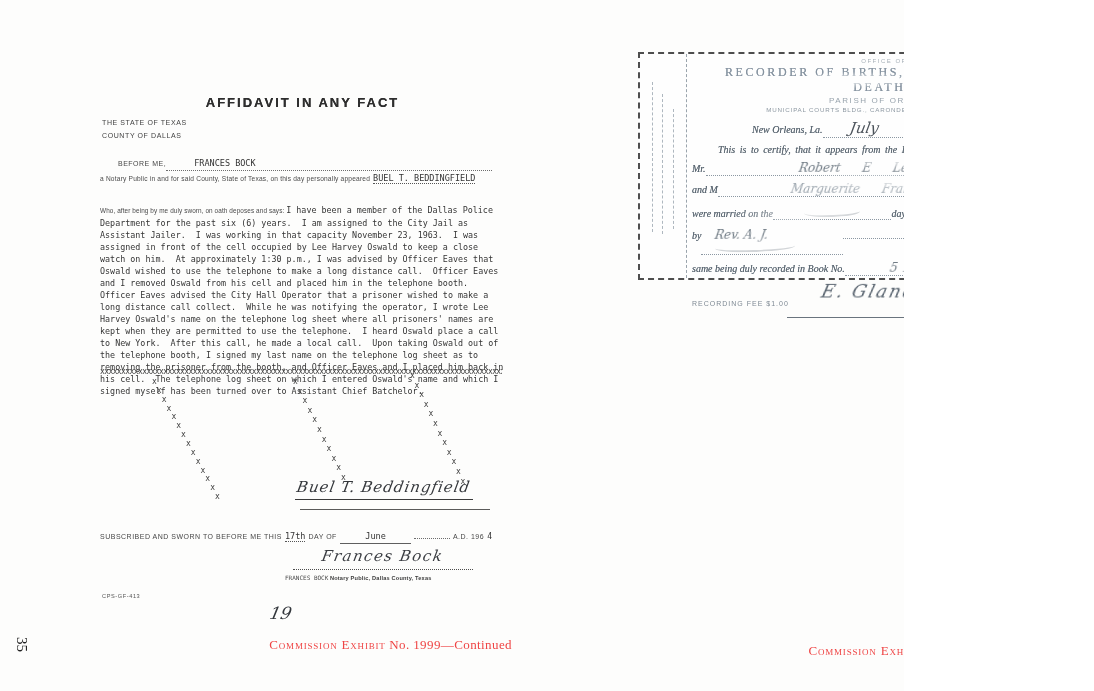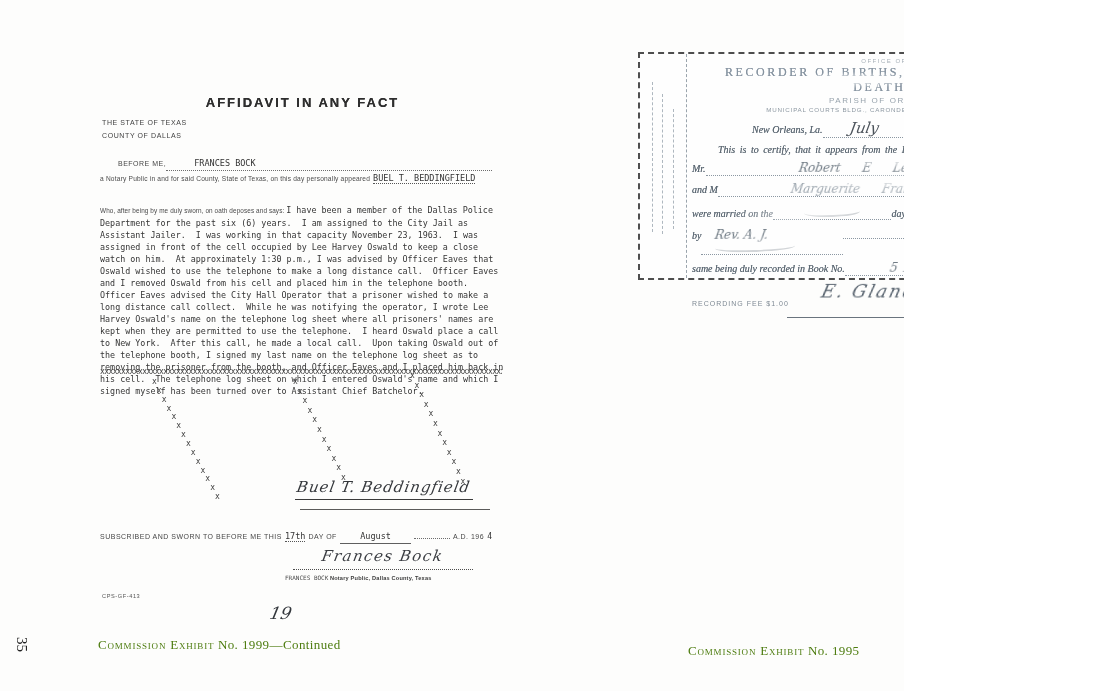--- a/index.html
+++ b/index.html
@@ -43,22 +43,22 @@
   .notary-print{position:absolute;left:185px;top:479px;font-size:5.6px;color:#3c3c3c;}
   .notary-print .np-typed{font-family:"DejaVu Sans Mono",monospace;font-size:6px;color:#4a4a4a;}
   .notary-print .np-bold{font-weight:bold;letter-spacing:.2px;}
   .form-no{position:absolute;left:2px;top:498px;font-size:5.6px;letter-spacing:.6px;color:#555;}
   .hand-19{position:absolute;left:170px;top:508px;font-family:"DejaVu Serif",serif;font-style:italic;
            font-size:17px;color:#33373c;transform:skewX(-12deg);}
 
   
   .side-num{position:absolute;left:14px;top:636px;font-family:"Liberation Serif",serif;
             font-size:15px;color:#222;transform:rotate(90deg);transform-origin:center;}
-  .caption{position:absolute;font-family:"Liberation Serif",serif;font-size:13px;color:#4d7c0f;
-           text-align:left;letter-spacing:.4px;}
+  .caption{position:absolute;font-family:"Liberation Serif",serif;font-size:13px;color:#ef4444;
+           text-align:right;letter-spacing:.4px;}
   .caption .sc{font-variant:small-caps;letter-spacing:.8px;}
   .cap-left{left:98px;top:637px;width:414px;}
   .cap-right{left:688px;top:643px;width:292px;}
 
   
   .certificate{position:absolute;left:638px;top:52px;width:444px;height:224px;
                border:2px dashed #4e4e4e;background:#fefefe;}
   .stamp-col{position:absolute;left:0;top:0;bottom:0;width:46px;border-right:1px dashed #9aa4ac;}
   .stamp-line{position:absolute;width:0;border-left:1px dashed #aeb7bf;}
   .sl1{left:12px;top:28px;height:150px;}
@@ -164,21 +164,21 @@
 
     <div class="sig-affiant">
       <span class="hand">Buel T. Beddingfield</span>
     </div>
     <div class="line-short"></div>
 
     <div class="aff-subscribed">
       <span class="print-sm">SUBSCRIBED AND SWORN TO BEFORE ME THIS</span>
       <span class="typed u-dot">17th</span>
       <span class="print-sm">DAY OF</span>
-      <span class="mini-fill" style="flex:1.2;"><span class="typed">August</span></span>
+      <span class="mini-fill" style="flex:1.2;"><span class="typed">June</span></span>
       <span class="fill-dot" style="flex:.6;"></span>
       <span class="print-sm">A.D. 196</span>
         <span class="sup4">4</span>
     </div>
 
     <div class="sig-notary">
       <span class="hand">Frances Bock</span>
     </div>
     <div class="notary-print">
       <span class="np-typed">FRANCES BOCK</span>

